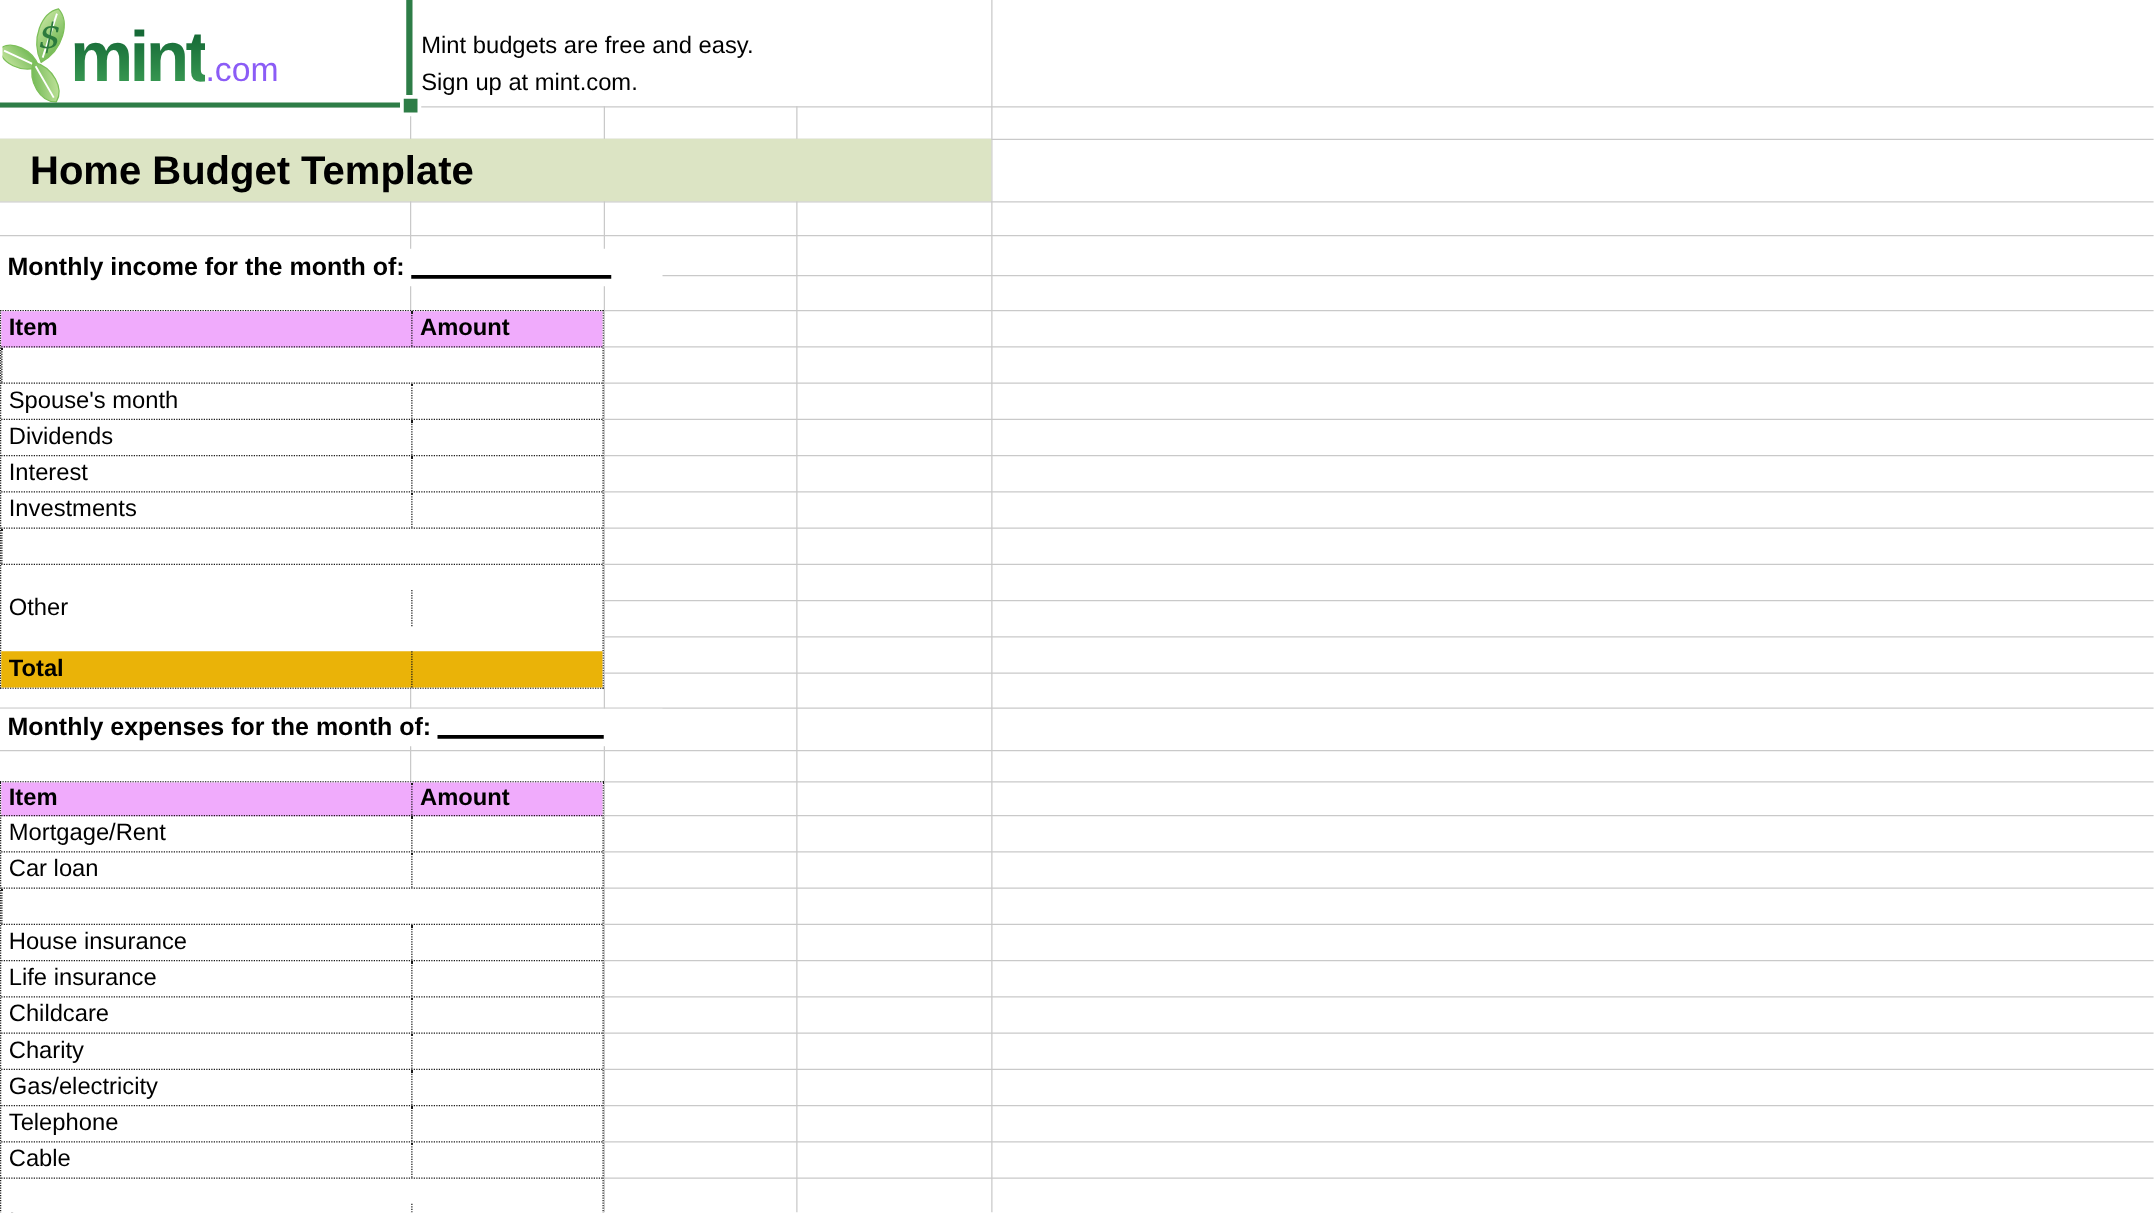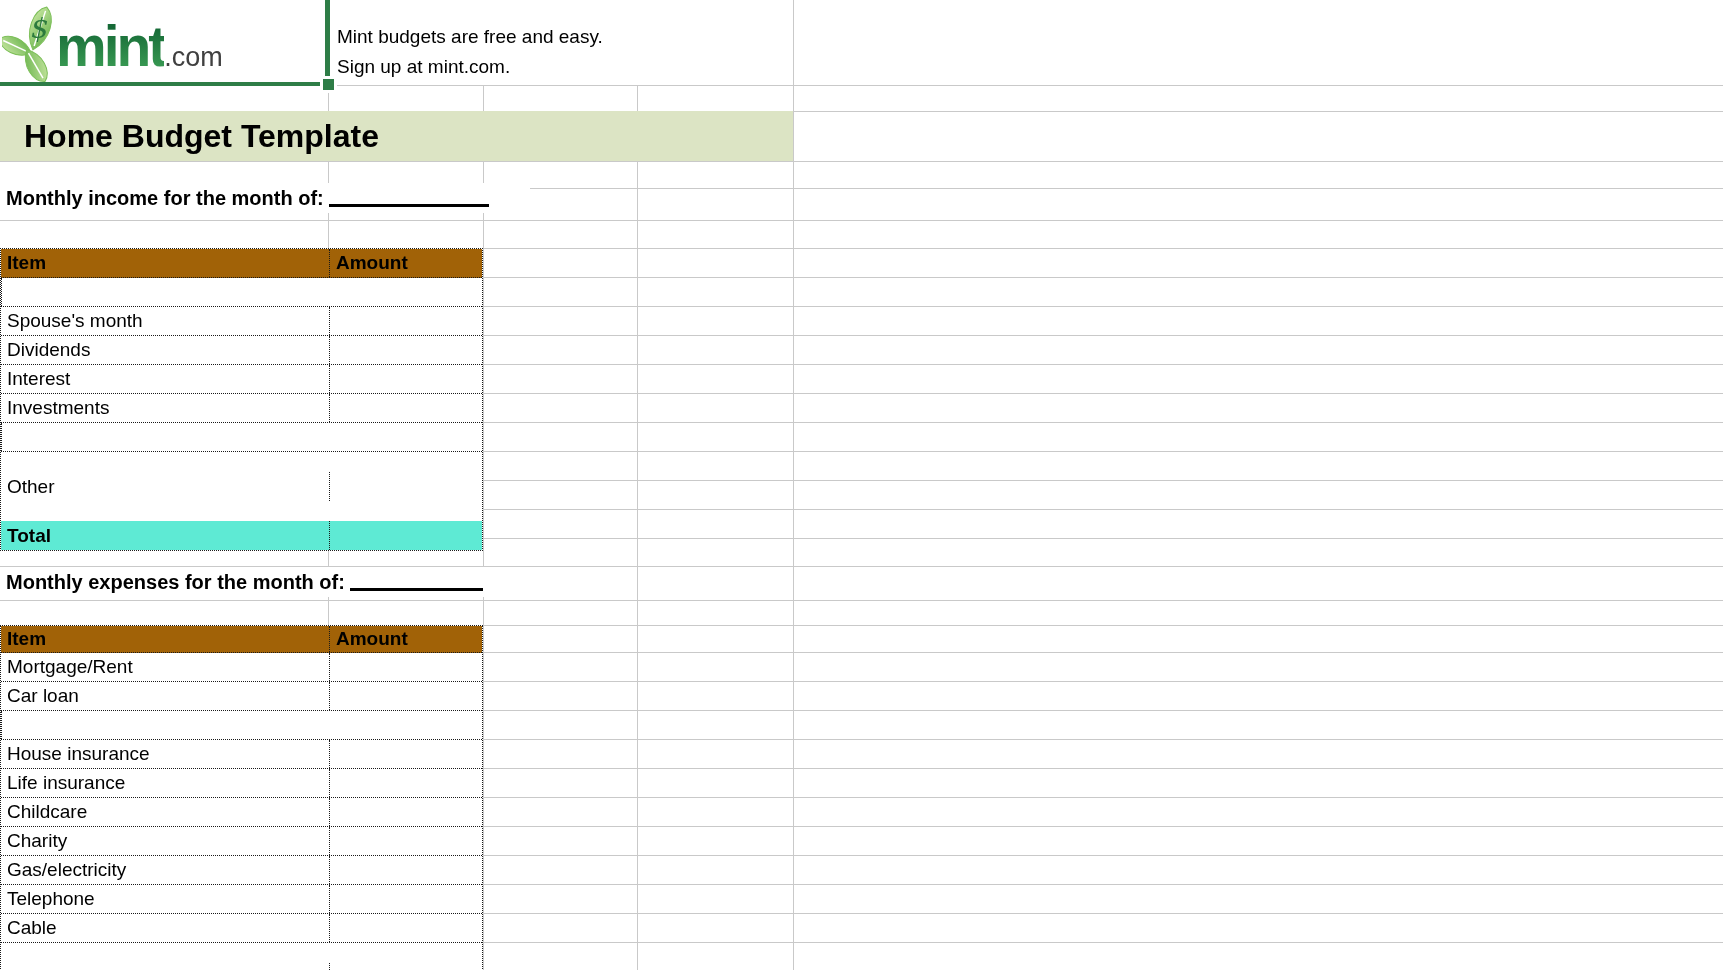--- a/index.html
+++ b/index.html
@@ -16,21 +16,21 @@
 
   
   #logo-block{position:absolute;left:0;top:0;width:340px;height:100px;z-index:3;}
   #leaves{position:absolute;left:2px;top:4px;}
   #brand{position:absolute;left:56px;top:18px;white-space:nowrap;}
   #brand .mint{
     font-size:57px;font-weight:700;letter-spacing:-3px;line-height:1;
     background:linear-gradient(180deg,#156936 20%,#3ea157 95%);
     -webkit-background-clip:text;background-clip:text;color:transparent;
   }
-  #brand .tld{font-size:27px;font-weight:400;color:#404040;letter-spacing:0;}
+  #brand .tld{font-size:27px;font-weight:400;color:#8b5cf6;letter-spacing:0;}
   .sel-right{position:absolute;left:325px;top:0;width:5px;height:84px;background:#2e7d47;}
   .sel-bottom{position:absolute;left:0;top:82px;width:326px;height:4px;background:#2e7d47;}
   .sel-handle-gap{position:absolute;left:320px;top:76px;width:17px;height:17px;background:#ffffff;}
   .sel-handle{position:absolute;left:323px;top:79px;width:11px;height:11px;background:#2e7d47;}
 
   
   #promo{position:absolute;left:337px;top:22px;z-index:1;font-size:19px;line-height:30px;white-space:nowrap;}
 
   
   #banner{
@@ -38,38 +38,38 @@
     background:#dce4c4;display:flex;align-items:center;
   }
   #banner .t{font-size:32px;font-weight:700;padding-left:24px;letter-spacing:0;}
 
   
   .section-title{
     position:absolute;left:0;width:530px;height:30px;z-index:2;background:#ffffff;
     display:flex;align-items:center;font-size:20px;font-weight:700;padding-left:6px;
     box-sizing:border-box;white-space:nowrap;
   }
-  #income-title{top:183px;}
+  #income-title{top:199px;}
   #expenses-title{top:567px;}
   .blank-line{display:inline-block;height:14px;border-bottom:3px solid #000;margin-left:5px;}
   .blank-income{width:160px;}
   .blank-expenses{width:133px;}
 
   
   .sheet-table{
     position:absolute;left:0;width:483px;z-index:2;background:#ffffff;
     border:1px dotted #1a1a1a;box-sizing:border-box;font-size:19px;
   }
   #income-table{top:248px;}
   #expenses-table{top:625px;}
   .trow{display:flex;height:29px;border-bottom:1px dotted #1a1a1a;box-sizing:border-box;}
   .trow:last-child{border-bottom:none;margin-top:20px;}
-  .thead{background:#a16207;font-weight:700;}
+  .thead{background:#f0abfc;font-weight:700;}
   #expenses-table .thead{height:27px;}
-  .trow-total{background:#5eead4;font-weight:700;}
+  .trow-total{background:#eab308;font-weight:700;}
   .ca{width:328px;display:flex;align-items:center;padding-left:6px;box-sizing:border-box;overflow:hidden;}
   .cb{flex:1;display:flex;align-items:center;padding-left:6px;box-sizing:border-box;border-left:1px dotted #1a1a1a;}
   .repeat-host{display:contents;}
 </style>
 </head>
 <body>
 
 <div id="grid-layer">
     <div class="hline" style="top: 85px;"></div>
     <div class="hline" style="top: 111px;"></div>

